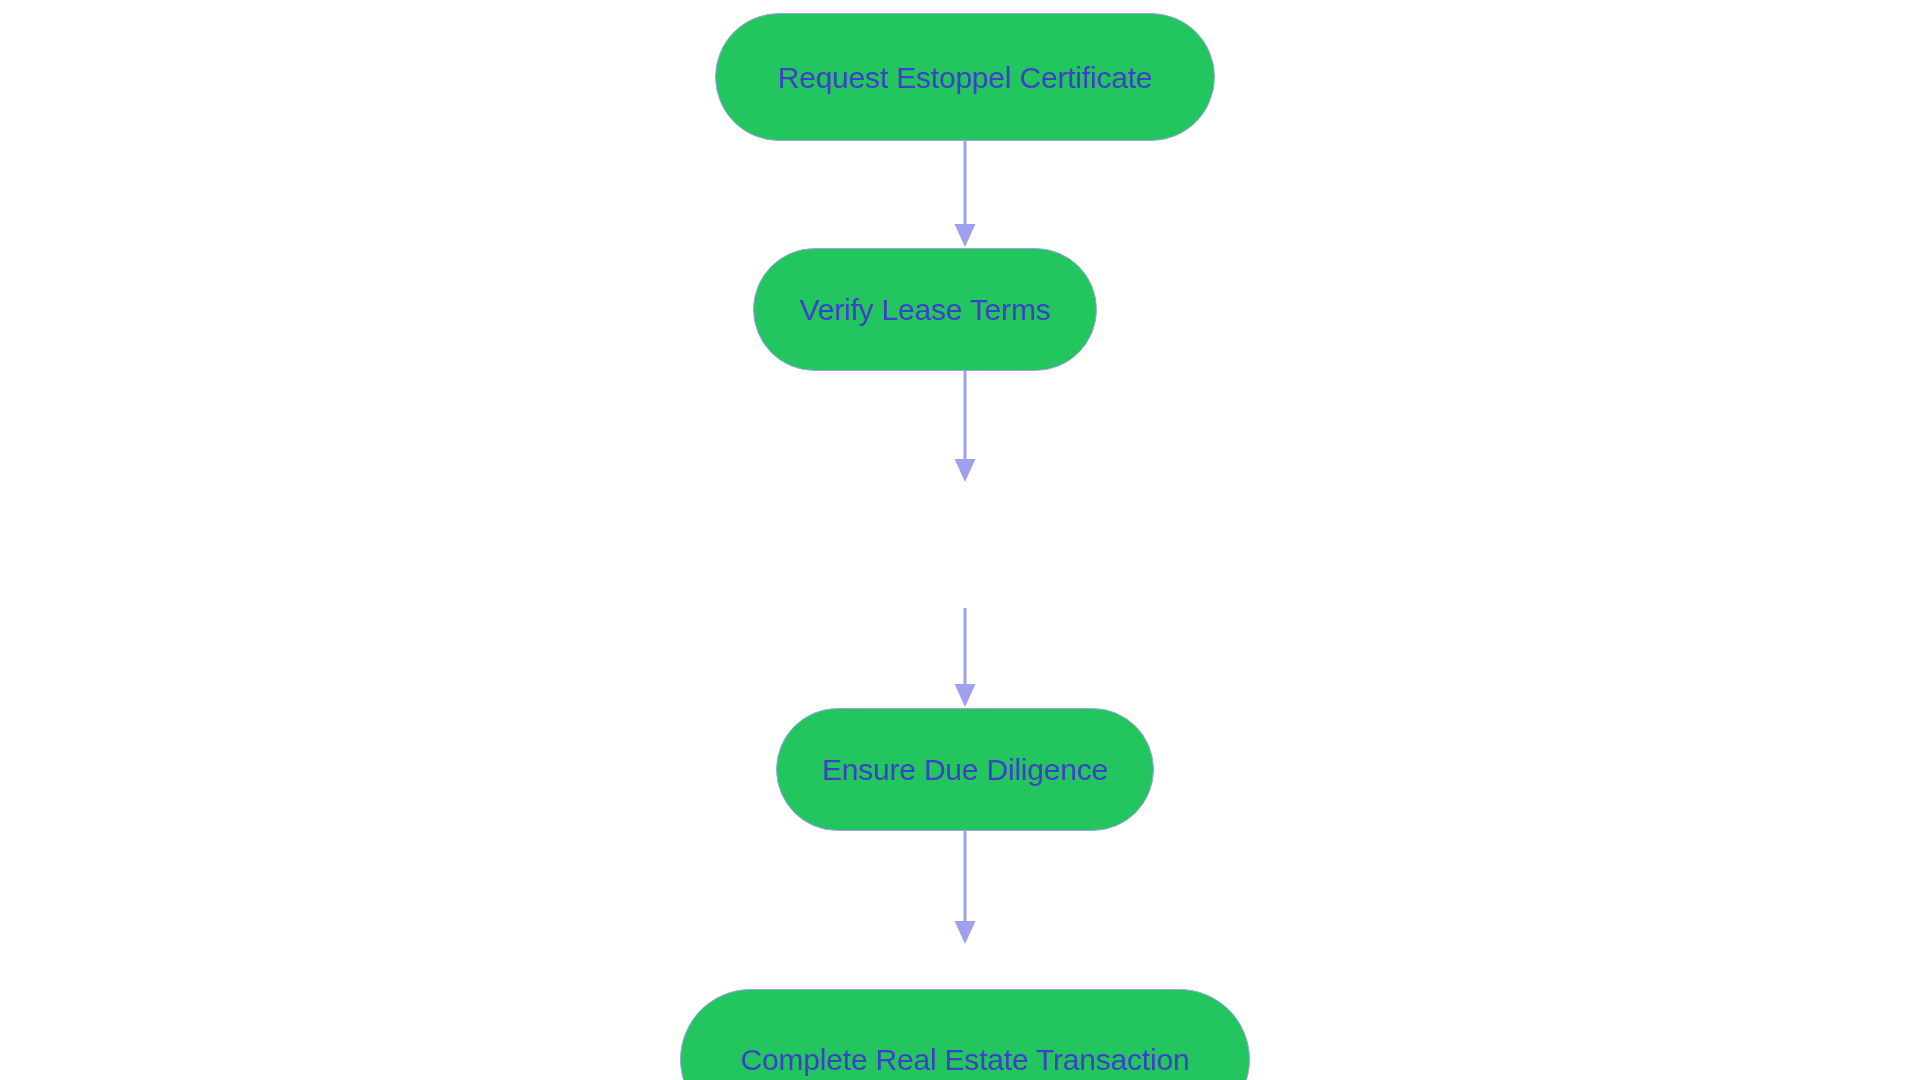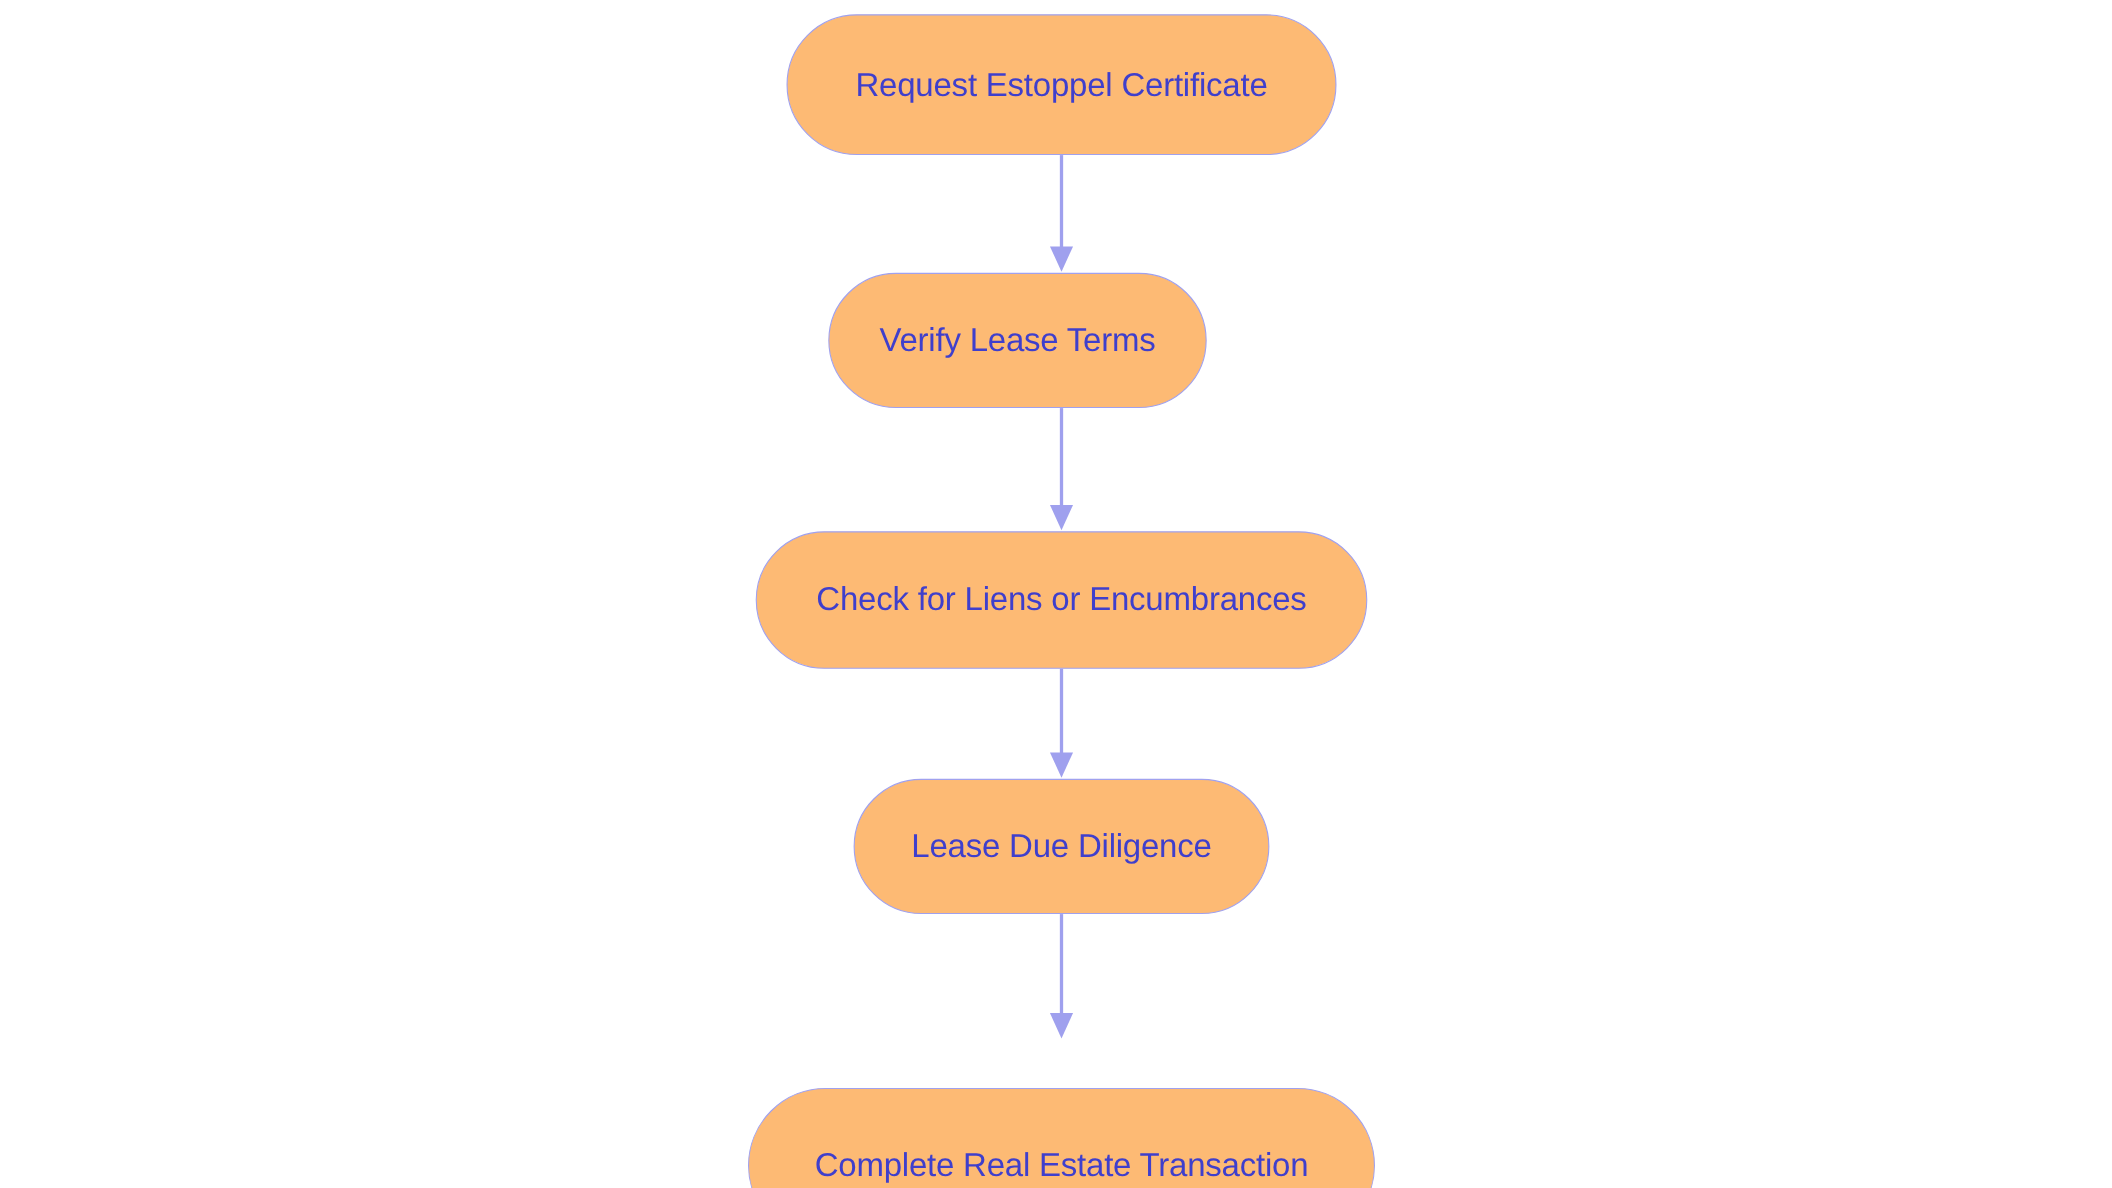--- a/index.html
+++ b/index.html
@@ -19,21 +19,21 @@
     position: relative;
     width: 1920px;
     height: 1080px;
     background: #ffffff;
   }
 
   
   .node {
     position: absolute;
     box-sizing: border-box;
-    background: #fdba74;
+    background: #22c55e;
     border: 1.6px solid #a0a1ee;
     border-radius: 999px;
     display: flex;
     align-items: center;
     justify-content: center;
     transform: translateX(-50%);
   }
   .node-label {
     color: #3f3fcc;
     font-size: 30px;
@@ -86,33 +86,30 @@
     <span class="node-label">Verify Lease Terms</span>
   </div>
 
   <div class="edge edge-2">
     <svg width="40" height="112" viewBox="0 0 40 112" aria-hidden="true">
       <line x1="20" y1="0" x2="20" y2="91" stroke="#9fa0ee" stroke-width="3"></line>
       <polygon points="20,111 9.5,88 30.5,88" fill="#9fa0ee"></polygon>
     </svg>
   </div>
 
-  <div class="node node-3">
-    <span class="node-label">Check for Liens or Encumbrances</span>
-  </div>
 
   <div class="edge edge-3">
     <svg width="40" height="100" viewBox="0 0 40 100" aria-hidden="true">
       <line x1="20" y1="0" x2="20" y2="79" stroke="#9fa0ee" stroke-width="3"></line>
       <polygon points="20,99 9.5,76 30.5,76" fill="#9fa0ee"></polygon>
     </svg>
   </div>
 
   <div class="node node-4">
-    <span class="node-label">Lease Due Diligence</span>
+    <span class="node-label">Ensure Due Diligence</span>
   </div>
 
   <div class="edge edge-4">
     <svg width="40" height="114" viewBox="0 0 40 114" aria-hidden="true">
       <line x1="20" y1="0" x2="20" y2="93" stroke="#9fa0ee" stroke-width="3"></line>
       <polygon points="20,113 9.5,90 30.5,90" fill="#9fa0ee"></polygon>
     </svg>
   </div>
 
   <div class="node node-5">

